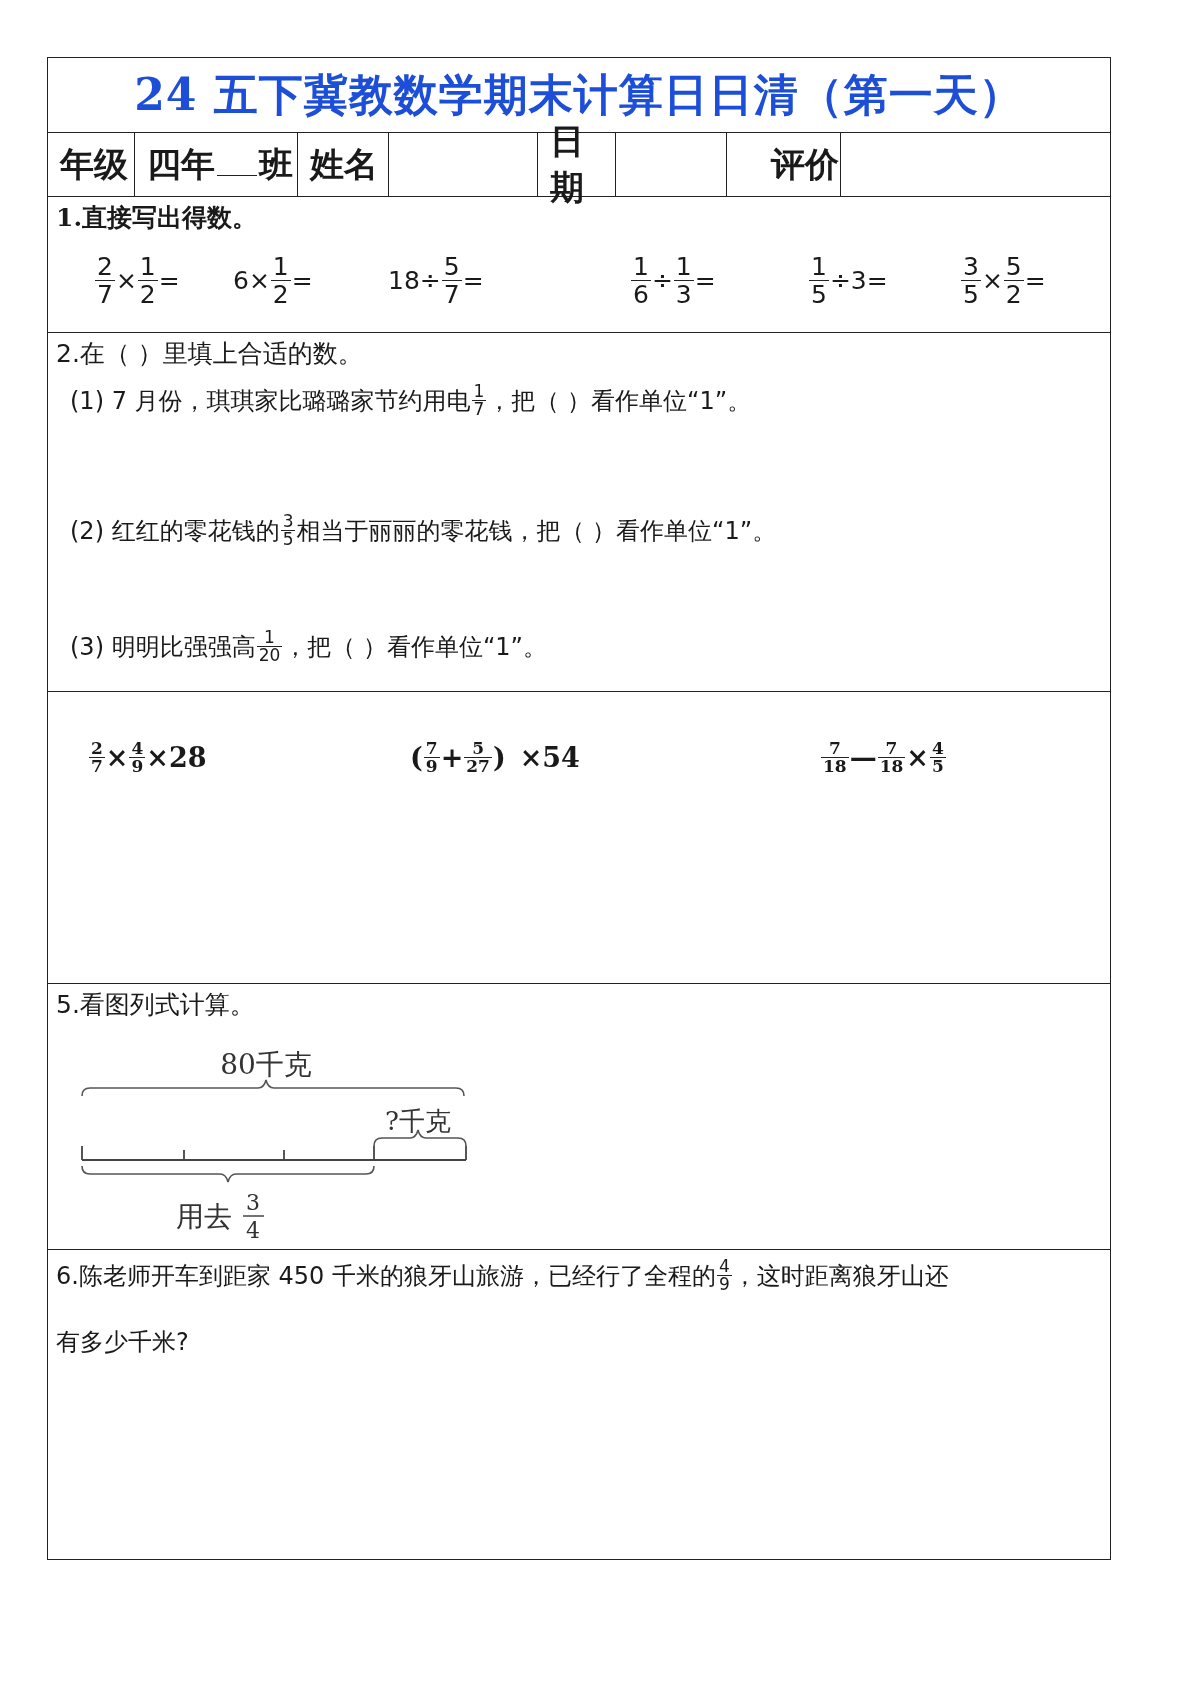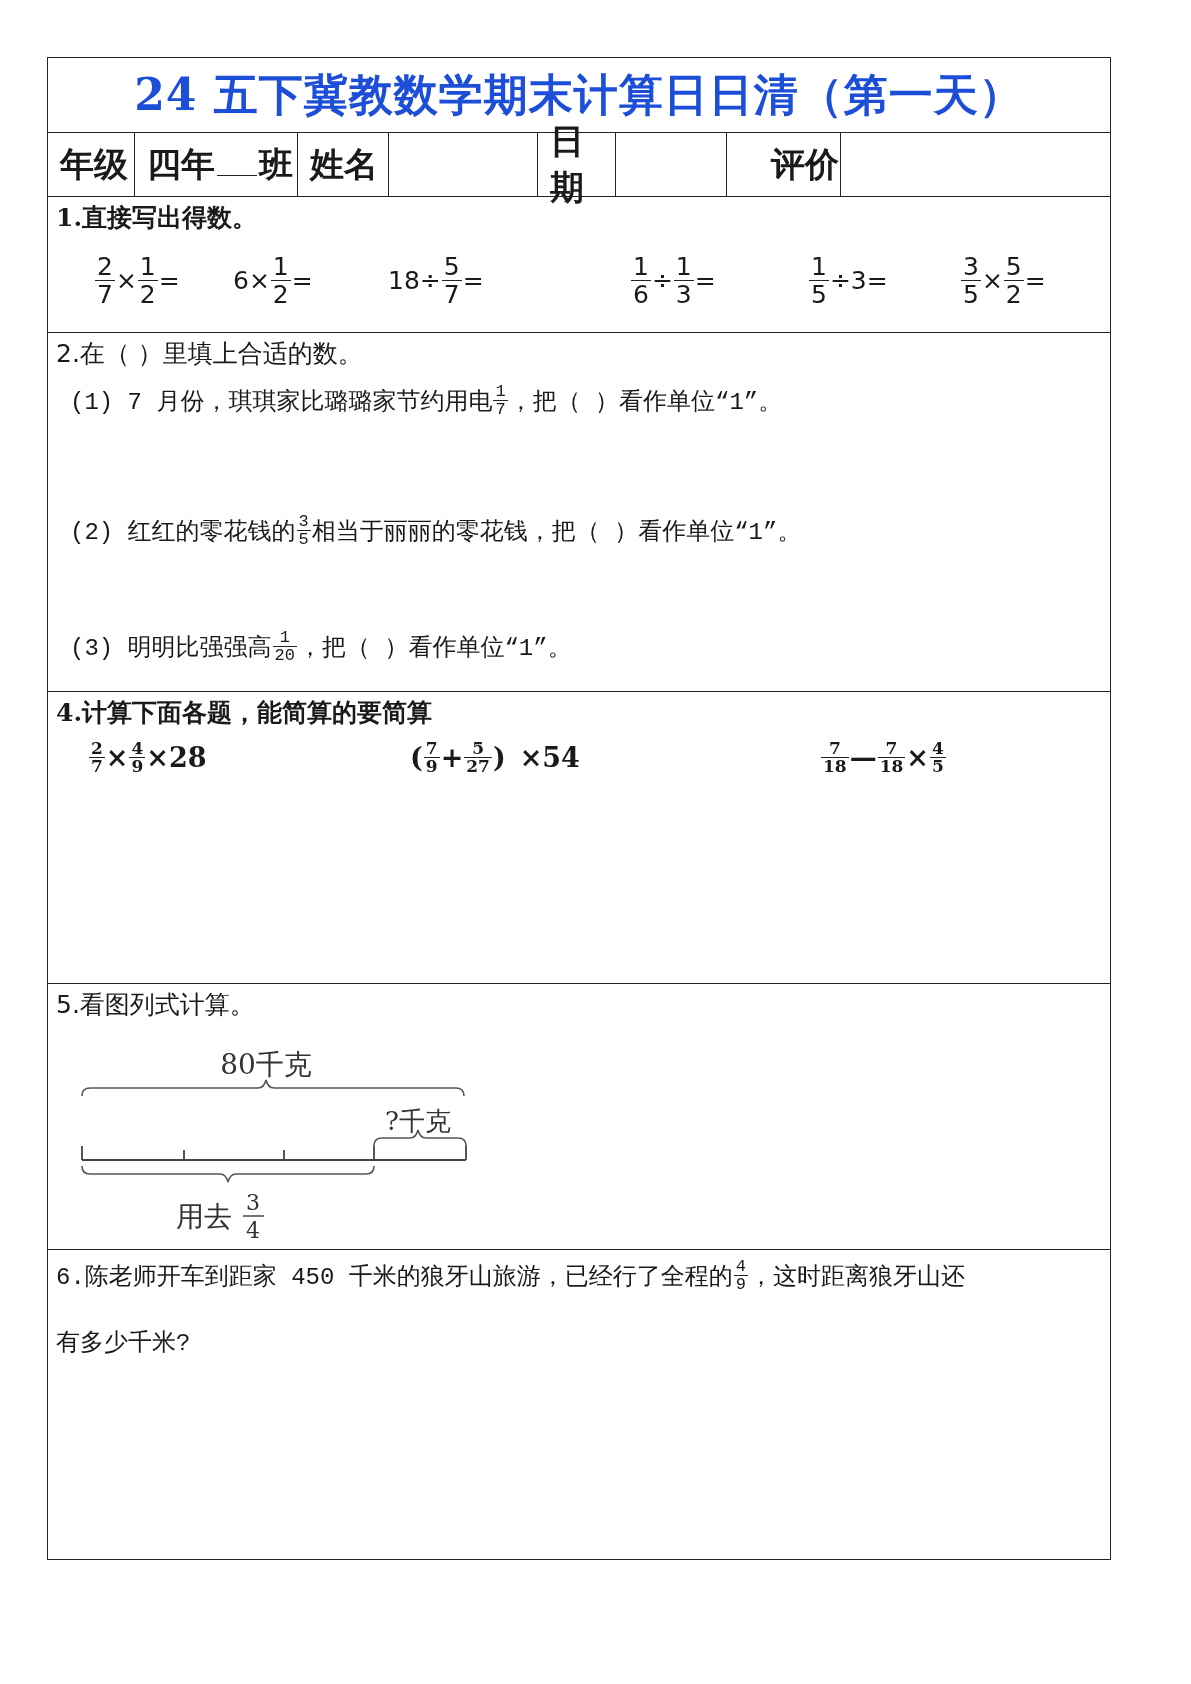--- a/index.html
+++ b/index.html
@@ -23,21 +23,21 @@
   .section.last { border-bottom: none; }
   .sec-title { position: absolute; left: 8px; top: 4px; font-size: 25px; }
   .sec-title.bold { font-family: "DejaVu Serif", "Liberation Serif", serif; font-weight: bold; }
   .expr { position: absolute; display: flex; align-items: center; font-size: 25px; white-space: nowrap; }
   .frac { display: inline-flex; flex-direction: column; align-items: center; vertical-align: middle; line-height: 1; margin: 0 1px; }
   .frac .n { display: block; padding: 0 2px; }
   .frac .d { display: block; padding: 0 2px; border-top: 1.5px solid #222; }
   .frac.big .n, .frac.big .d { font-size: 25px; padding: 1px 2px; }
   .frac.small .n, .frac.small .d { font-size: 17px; }
   .serif-bold { font-family: "DejaVu Serif", "Liberation Serif", serif; font-weight: bold; }
-  .q-line { position: absolute; left: 22px; display: flex; align-items: center; font-size: 24px; white-space: nowrap; font-family: Liberation Mono, monospace; }
+  .q-line { position: absolute; left: 22px; display: flex; align-items: center; font-size: 24px; white-space: nowrap; }
   .diagram { position: absolute; left: 30px; top: 50px; }
   .diagram text { font-family: "DejaVu Serif", "Liberation Serif", serif; fill: #333; }
 </style>
 </head>
 <body>
 
 <div class="sheet">
 
   <div class="title-row">
     <span class="title">24 五下冀教数学期末计算日日清（第一天）</span>
@@ -170,21 +170,20 @@
       <span>(3) 明明比强强高</span>
       <span class="frac small">
           <span class="n">1</span>
           <span class="d">20</span>
         </span>
       <span>，把（    ）看作单位“1”。</span>
     </div>
   </div>
 
   <div class="section" style="top:634px;height:292px;">
-    <div class="sec-title bold">4.计算下面各题，能简算的要简算</div>
 
     <div class="expr serif-bold" style="left:40px;top:48px;font-size:27px;">
       <span class="frac small">
           <span class="n">2</span>
           <span class="d">7</span>
         </span>
       <span>×</span>
       <span class="frac small">
           <span class="n">4</span>
           <span class="d">9</span>

